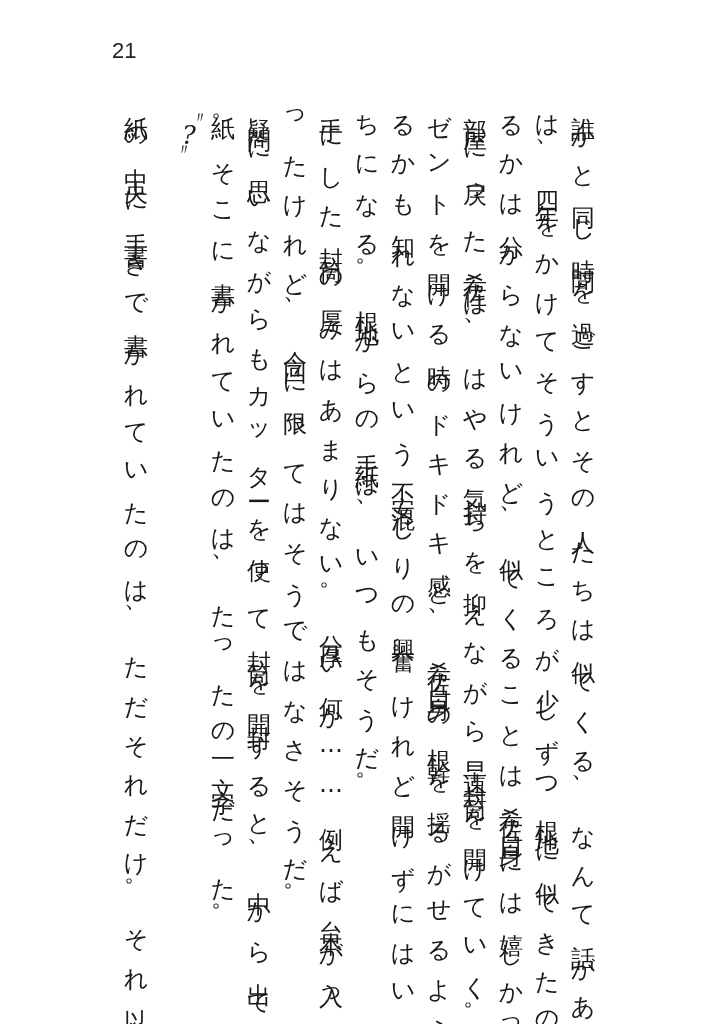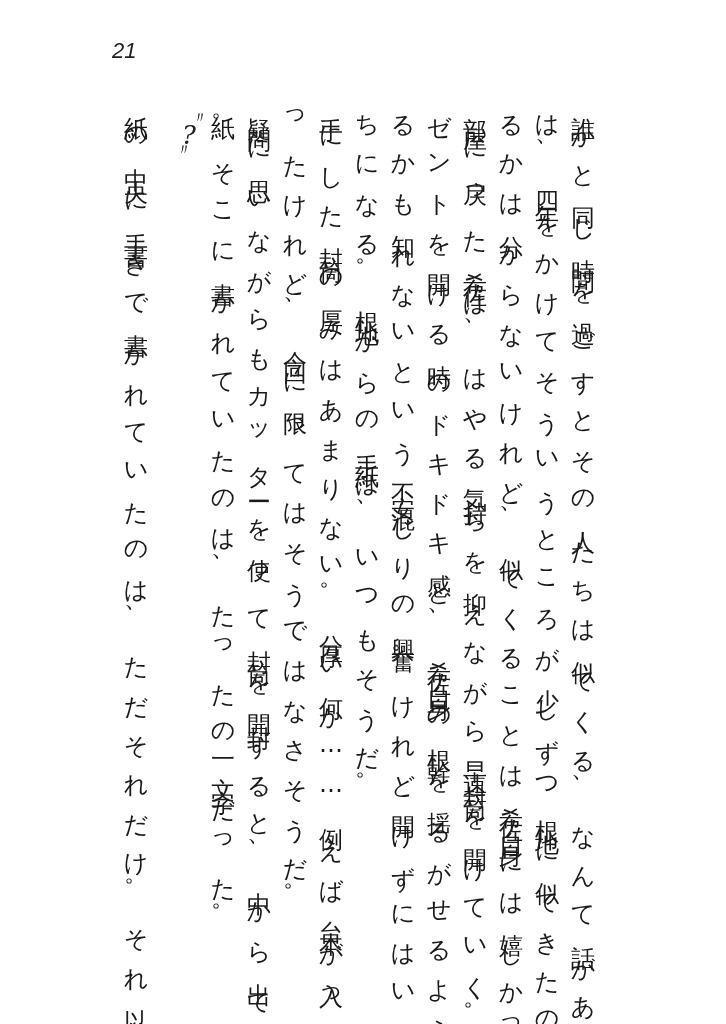--- a/index.html
+++ b/index.html
@@ -15,21 +15,20 @@
       color: #1a1a1a;
       font-family: "DejaVu Sans", "Liberation Sans", sans-serif;
     }
     .page-number {
       position: absolute;
       left: 112px;
       top: 38px;
       font-size: 22px;
       font-family: "Liberation Sans", "DejaVu Sans", sans-serif;
       color: #222;
-      font-style: italic;
     }
     .col {
       position: absolute;
       top: 98px;
       writing-mode: vertical-rl;
       text-orientation: upright;
       font-size: 24px;
       line-height: 36px;
       letter-spacing: 12px;
       white-space: nowrap;

